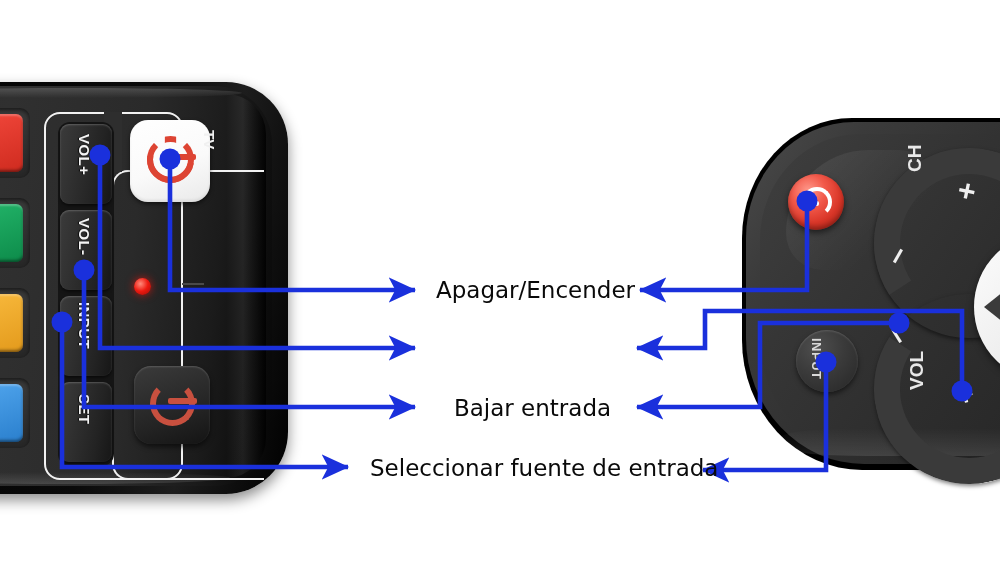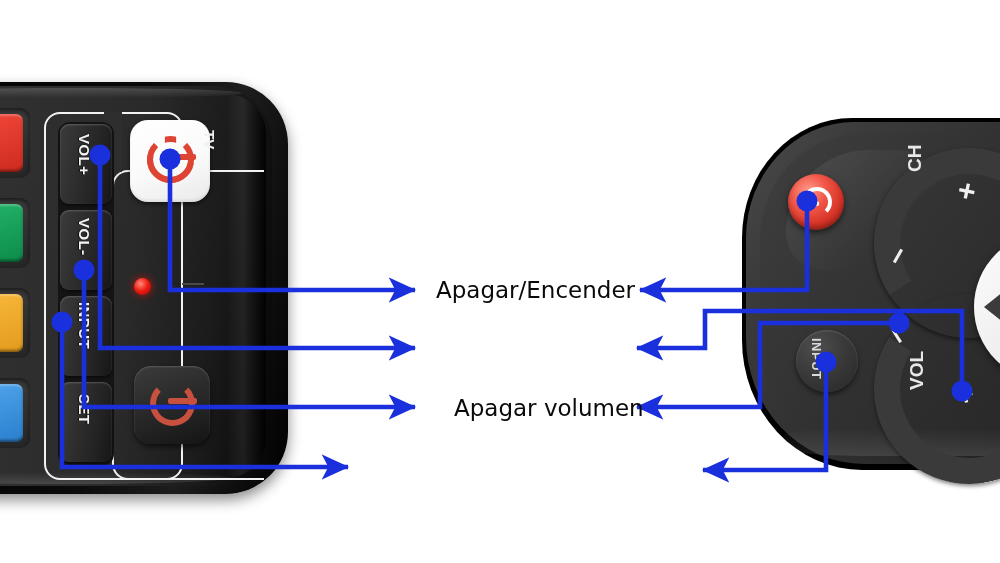--- a/index.html
+++ b/index.html
@@ -262,15 +262,16 @@
       <circle cx="62" cy="322" r="10.5"></circle>
 
       <circle cx="807" cy="201" r="10.5"></circle>
       <circle cx="962" cy="391" r="10.5"></circle>
       <circle cx="899" cy="323" r="10.5"></circle>
       <circle cx="826" cy="362" r="10.5"></circle>
     </g>
   </svg>
 
   <div class="clabel" style="left:436px;top:277px">Apagar/Encender</div>
-  <div class="clabel" style="left:454px;top:395px">Apagar volumen</div>
+  <div class="clabel" style="left:454px;top:395px">Bajar entrada</div>
+  <div class="clabel" style="left:370px;top:455px">Seleccionar fuente de entrada</div>
 
 </div>
 
 </body></html>

